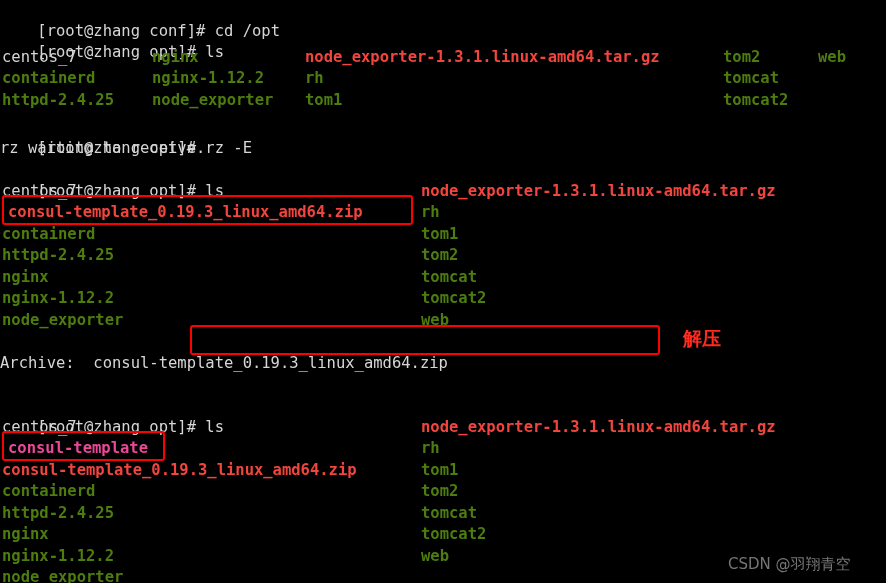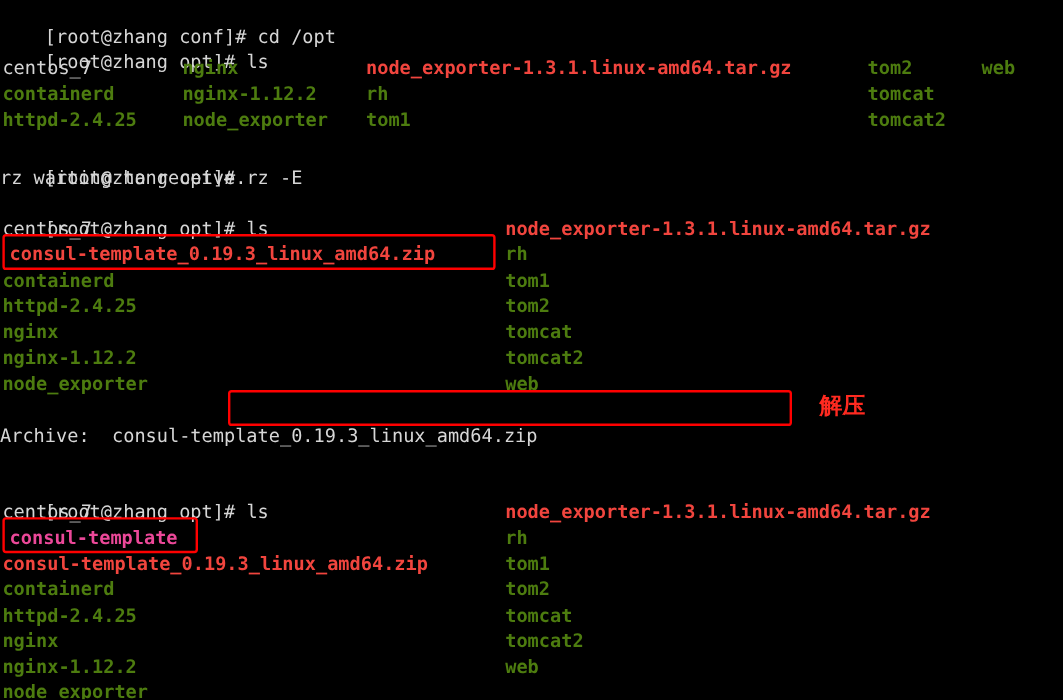--- a/index.html
+++ b/index.html
@@ -146,14 +146,15 @@
   <div class="col c-red" style="left:421px;top:417px">node_exporter-1.3.1.linux-amd64.tar.gz</div>
   <div class="col c-blue" style="left:421px;top:438px">rh</div>
   <div class="col c-blue" style="left:421px;top:460px">tom1</div>
   <div class="col c-blue" style="left:421px;top:481px">tom2</div>
   <div class="col c-blue" style="left:421px;top:503px">tomcat</div>
   <div class="col c-blue" style="left:421px;top:524px">tomcat2</div>
   <div class="col c-blue" style="left:421px;top:546px">web</div>
 
   <div class="annot-box" style="left:2px; top:431px; width:163px; height:30px;"></div>
 
+  <div class="watermark" style="left:728px; top:554px;">CSDN @羽翔青空</div>
 
 </div>
 
 </body></html>

